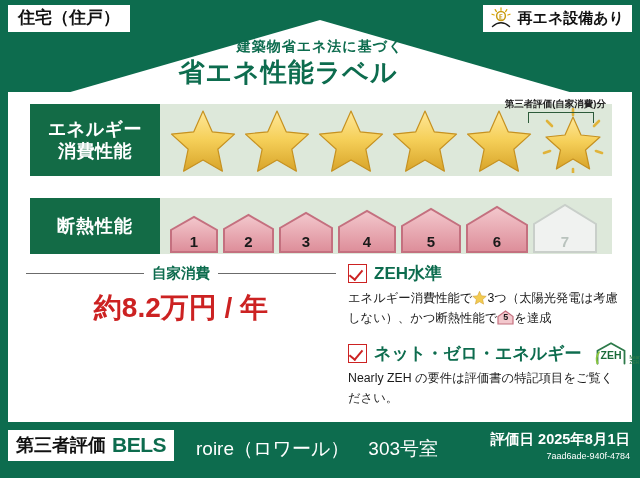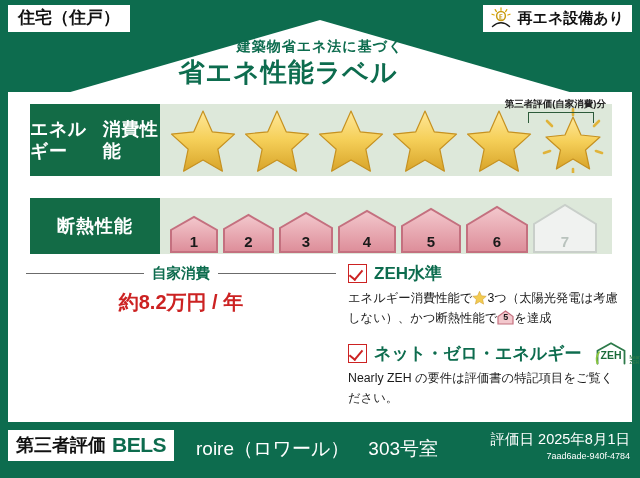--- a/index.html
+++ b/index.html
@@ -52,21 +52,21 @@
   .card{
     position:absolute;left:8px;top:92px;width:624px;height:330px;
     background:#ffffff;box-sizing:border-box;
   }
 
   
   .row-energy{position:absolute;left:22px;top:12px;width:582px;height:84px;}
   .cap-green{
     position:absolute;left:0;top:0;width:130px;height:72px;
     background:#136b46;color:#fff;
-    display:flex;flex-direction:row;align-items:center;justify-content:center;
+    display:flex;flex-direction:column;align-items:center;justify-content:center;
     font-size:18px;font-weight:bold;line-height:1.25;letter-spacing:0.5px;
   }
   .stars-bg{
     position:absolute;left:130px;top:0;width:452px;height:72px;
     background:#dde8da;
     display:flex;align-items:center;
   }
   .star-wrap{position:relative;width:70px;height:66px;margin-left:4px;flex:0 0 auto;}
   .star-wrap svg{display:block;width:70px;height:66px;}
   .star-wrap.first{margin-left:8px;}
@@ -102,21 +102,21 @@
 
   
   .cols{position:absolute;left:0;top:170px;width:624px;height:158px;}
   .col-l{position:absolute;left:18px;top:0;width:310px;}
   .col-r{position:absolute;left:340px;top:0;width:272px;}
 
   .cost-head{display:flex;align-items:center;gap:8px;margin-top:2px;}
   .cost-head .ln{flex:1 1 auto;height:1px;background:#6b6b6b;}
   .cost-head .tx{font-size:14.5px;font-weight:bold;color:#0d6c4e;white-space:nowrap;}
   .cost-value{
-    text-align:center;color:#cc2222;font-size:20px;font-weight:bold;
+    text-align:center;color:#cc2222;font-size:28px;font-weight:bold;
     margin-top:6px;letter-spacing:0px;
   }
   .cost-note{
     margin-top:10px;font-size:12.3px;color:#1a1a1a;line-height:1.65;
     text-align:justify;
   }
 
   .chk-line{display:flex;align-items:center;gap:7px;}
   .chk{
     width:17px;height:17px;border:1.8px solid #cc2222;background:#fff;
@@ -148,21 +148,21 @@
     padding:3px 8px 4px 8px;display:flex;align-items:center;gap:6px;white-space:nowrap;
   }
   .bels .t1{font-size:18px;font-weight:bold;color:#111;letter-spacing:0px;}
   .bels .t2{font-size:21px;font-weight:bold;color:#0d6c4e;letter-spacing:-0.5px;}
   .prop{
     position:absolute;left:196px;top:12px;color:#fff;font-size:19px;white-space:nowrap;
   }
   .evald{
     position:absolute;right:10px;top:6px;text-align:right;color:#fff;
   }
-  .evald .d{font-size:14.5px;font-weight:normal;white-space:nowrap;}
+  .evald .d{font-size:14.5px;font-weight:bold;white-space:nowrap;}
   .evald .id{font-size:9px;margin-top:2px;white-space:nowrap;}
 </style>
 </head>
 <body>
 
 <div id="label">
 
   <div class="topband">
     <div class="roofwhite"></div>
 

